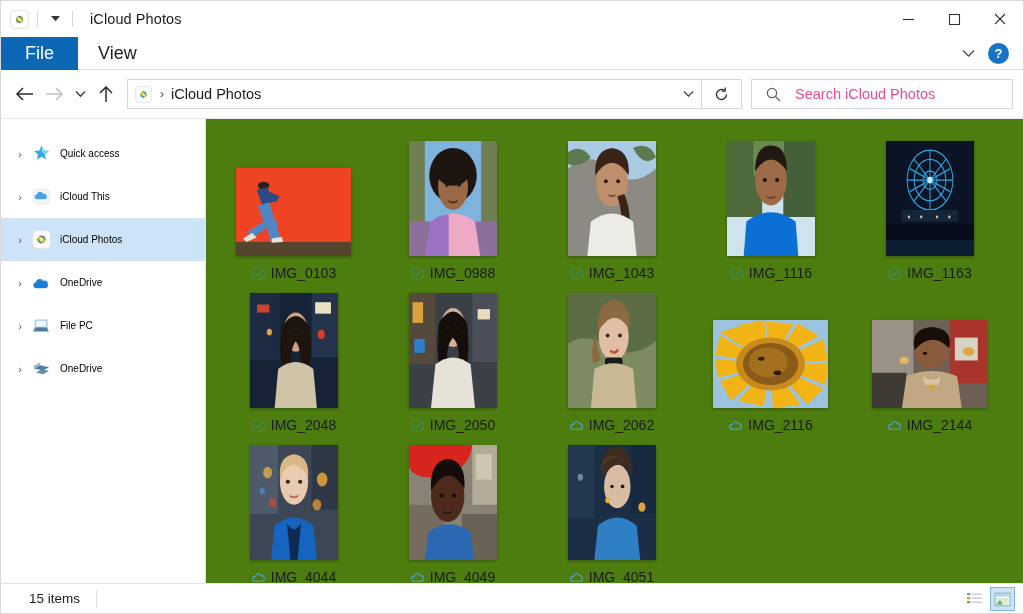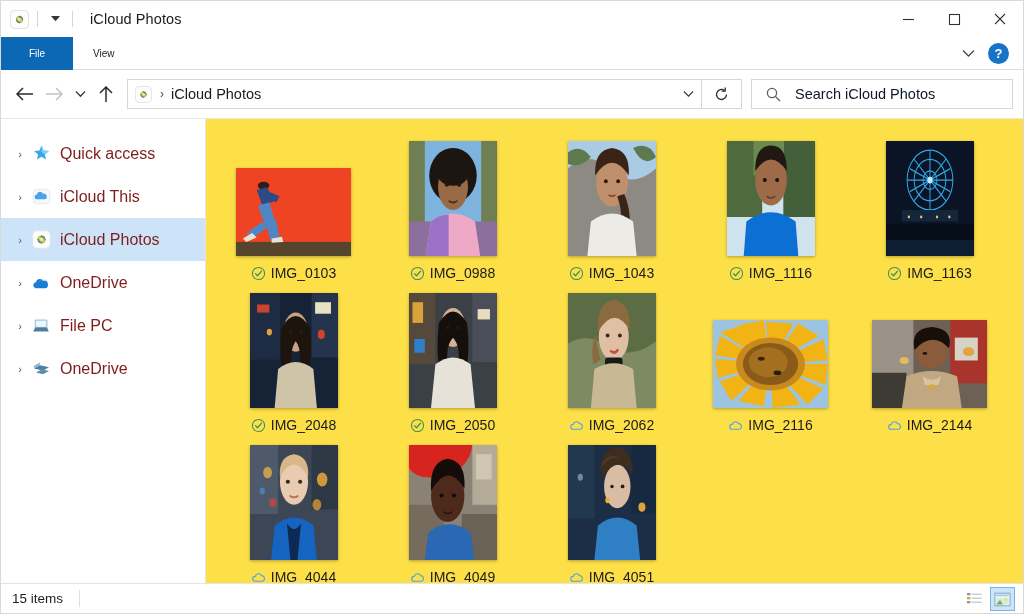--- a/index.html
+++ b/index.html
@@ -62,21 +62,21 @@
   
   .ribbon {
     height: 33px; flex: none;
     display: flex; align-items: stretch;
     background: #ffffff;
     position: relative;
     border-bottom: 1px solid #dededd;
   }
   .tab {
     display: flex; align-items: center; justify-content: center;
-    font-size: 10px; color: #1c1c1c;
+    font-size: 18px; color: #1c1c1c;
     padding: 0 20px; height: 33px;
     white-space: nowrap;
   }
   .tab.file {
     background: #0c68b5; color: #ffffff;
     min-width: 72px; padding: 0 24px;
   }
   .ribbon-right {
     position: absolute; right: 6px; top: 0;
     height: 33px; display: flex; align-items: center; gap: 6px;
@@ -139,21 +139,21 @@
   }
   .searchbox {
     width: 262px; height: 30px; flex: none;
     border: 1px solid #d6d6d6;
     background: #ffffff;
     display: flex; align-items: center;
     margin-left: 9px;
     padding-left: 14px;
   }
   .search-ph {
-    font-size: 14.5px; color: #0f172a; margin-left: 14px;
+    font-size: 14.5px; color: #ec4899; margin-left: 14px;
   }
 
   
   .body {
     flex: 1 1 auto; display: flex; min-height: 0;
     border-top: 1px solid #e8e8e8;
   }
   .sidebar {
     width: 205px; flex: none;
     background: #ffffff;
@@ -170,26 +170,26 @@
   .nav-chev {
     width: 22px; flex: none;
     display: flex; align-items: center; justify-content: center;
     color: #585858; font-size: 11px;
   }
   .nav-icon {
     width: 20px; height: 20px; flex: none;
     position: relative; margin-right: 9px;
     display: flex; align-items: center; justify-content: center;
   }
-  .nav-label { font-size: 16px; color: #7f1d1d; white-space: nowrap; }
+  .nav-label { font-size: 10px; color: #000000; white-space: nowrap; }
 
   
   .content {
     flex: 1 1 auto; min-width: 0;
-    background: #fde047;
+    background: #4d7c0f;
     padding: 14px 0 0 8px;
     overflow: hidden;
   }
   .grid {
     display: flex; flex-wrap: wrap;
     align-content: flex-start;
   }
   .cell {
     width: 159px; height: 152px;
     display: flex; flex-direction: column;
@@ -220,21 +220,21 @@
     font-size: 14px; color: #1b1b1b; white-space: nowrap;
   }
   .stat { width: 15px; height: 15px; flex: none; display: block; }
 
   
   .statusbar {
     height: 30px; flex: none;
     display: flex; align-items: center;
     border-top: 1px solid #e4e4e4;
     background: #ffffff;
-    padding-left: 11px;
+    padding-left: 28px;
     position: relative;
   }
   .status-text { font-size: 13.5px; color: #1d1d1d; }
   .status-divider {
     width: 1px; height: 17px; background: #e0e0e0; margin-left: 16px;
   }
   .viewbtns {
     position: absolute; right: 8px; top: 0; height: 30px;
     display: flex; align-items: center; gap: 3px;
   }

